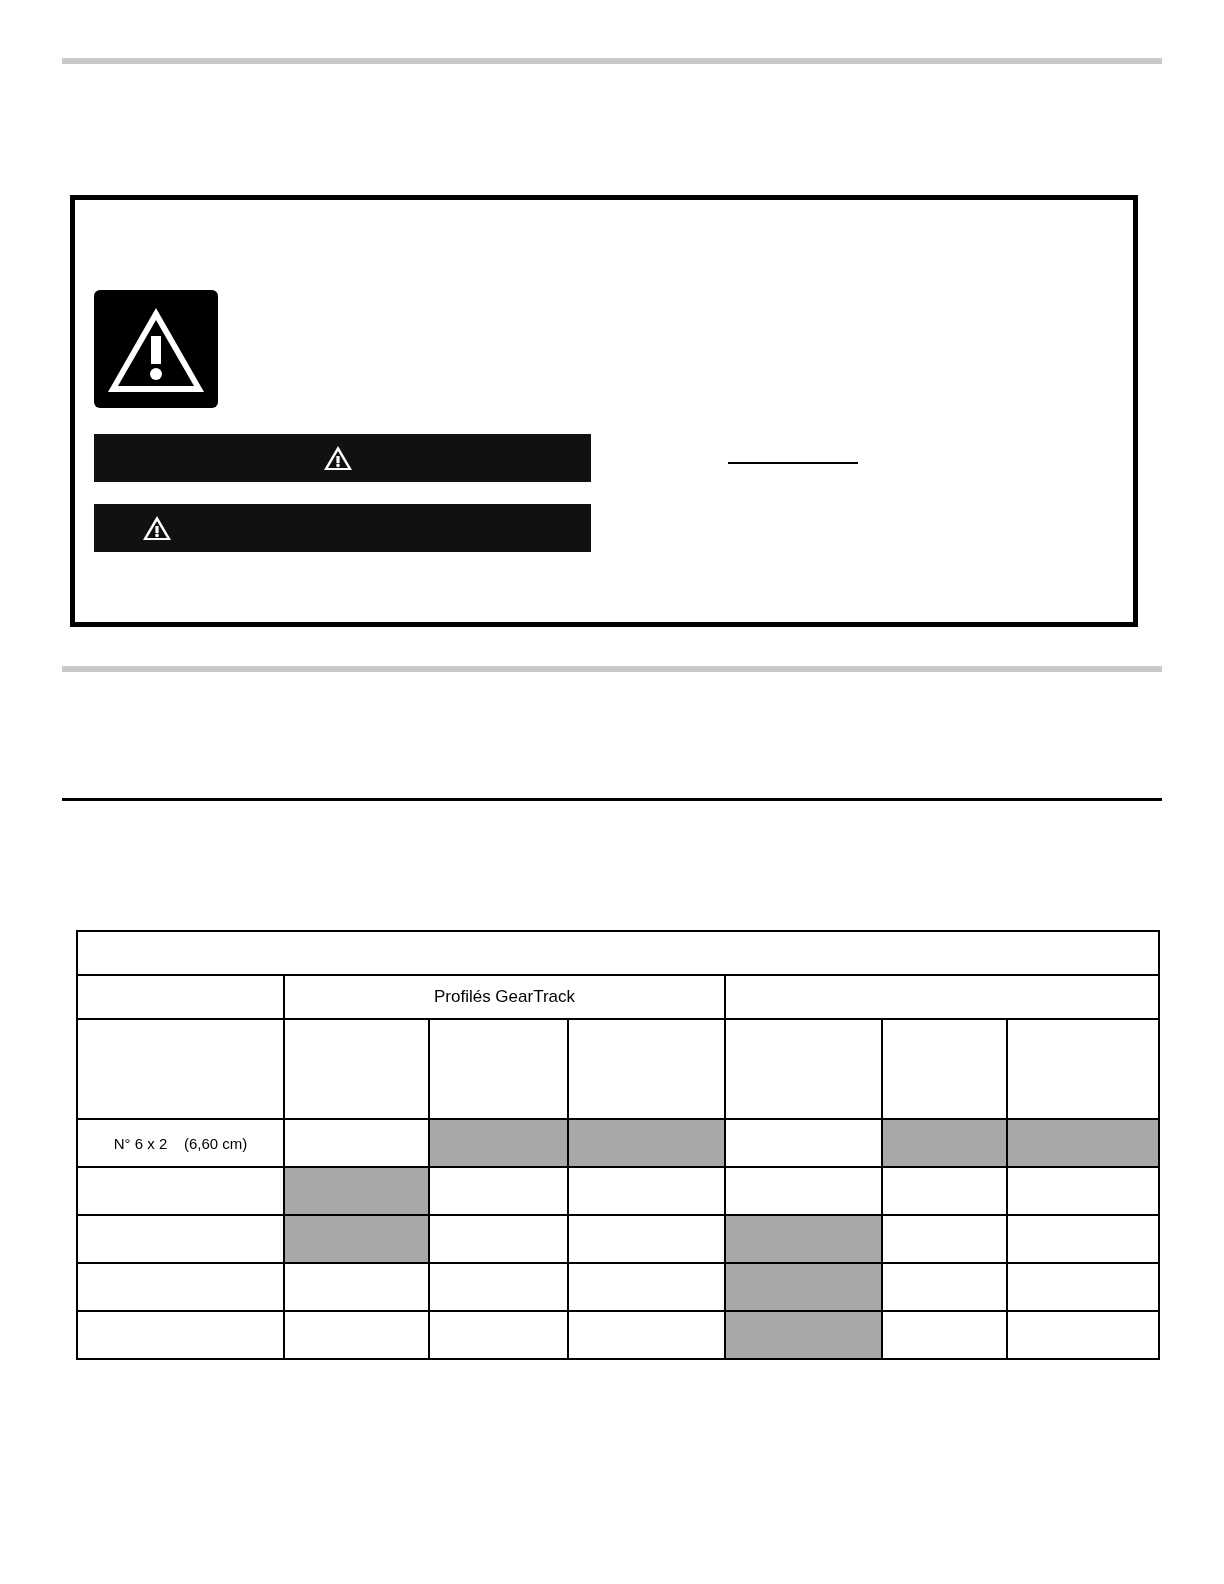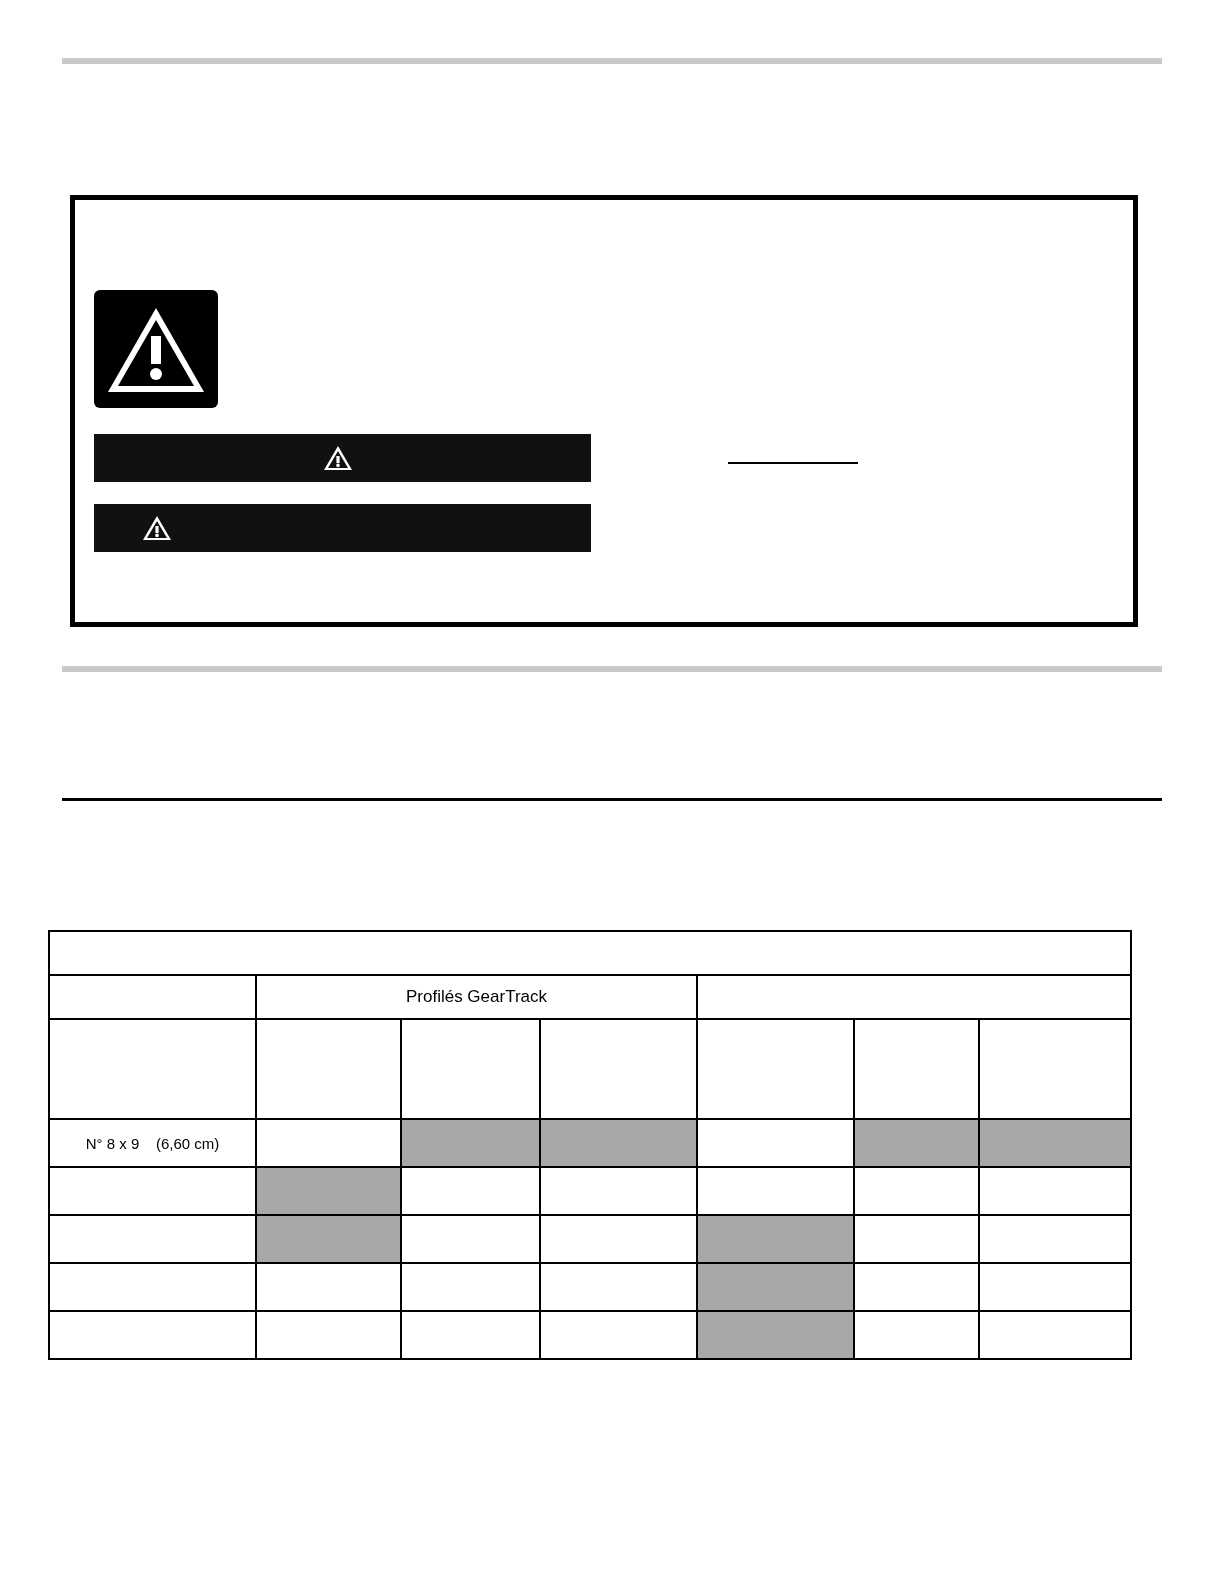--- a/index.html
+++ b/index.html
@@ -110,21 +110,21 @@
     left: 728px;
     top: 462px;
     width: 130px;
     height: 2px;
     background: #000000;
   }
 
   
   .table-wrap {
     position: absolute;
-    left: 48px;
+    left: 76px;
     top: 930px;
     width: 934px;
   }
   table.parts {
     border-collapse: collapse;
     width: 100%;
     table-layout: fixed;
     font-size: 15px;
   }
   table.parts td, table.parts th {
@@ -222,21 +222,21 @@
           <td></td>
           <td></td>
           <td></td>
           <td></td>
           <td></td>
         </tr>
 
 
         <tr class="row-item">
           <td class="cell-left">
-            <span>N° 8 x 9</span>
+            <span>N° 6 x 2</span>
             &nbsp;&nbsp;&nbsp;<span>(6,60 cm)</span>
           </td>
           <td></td>
           <td class="shaded"></td>
           <td class="shaded"></td>
           <td></td>
           <td class="shaded"></td>
           <td class="shaded"></td>
         </tr>
 

